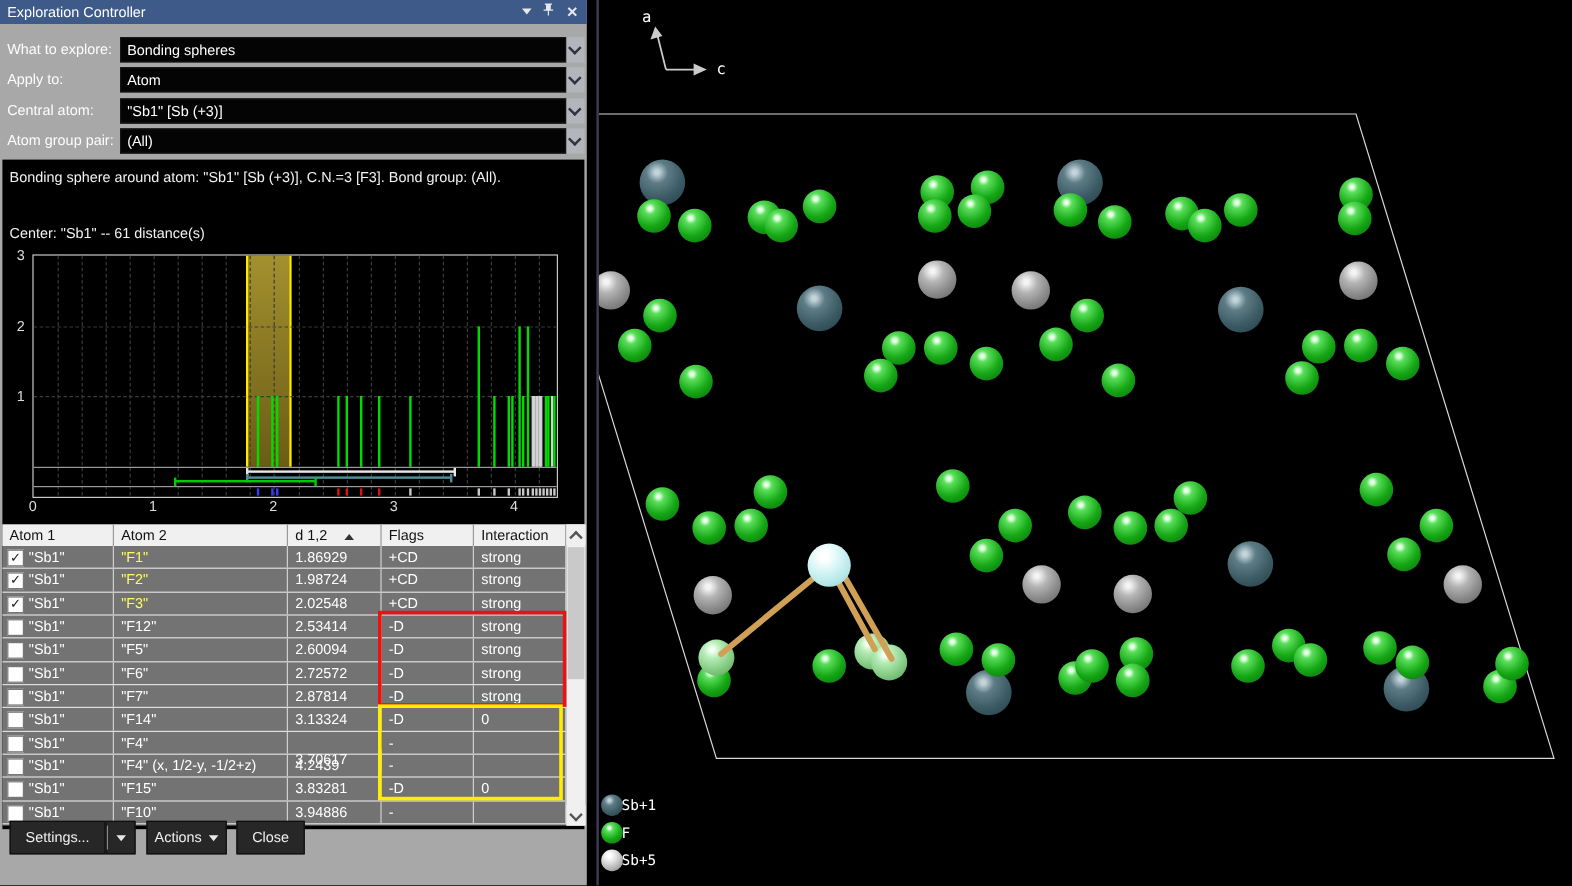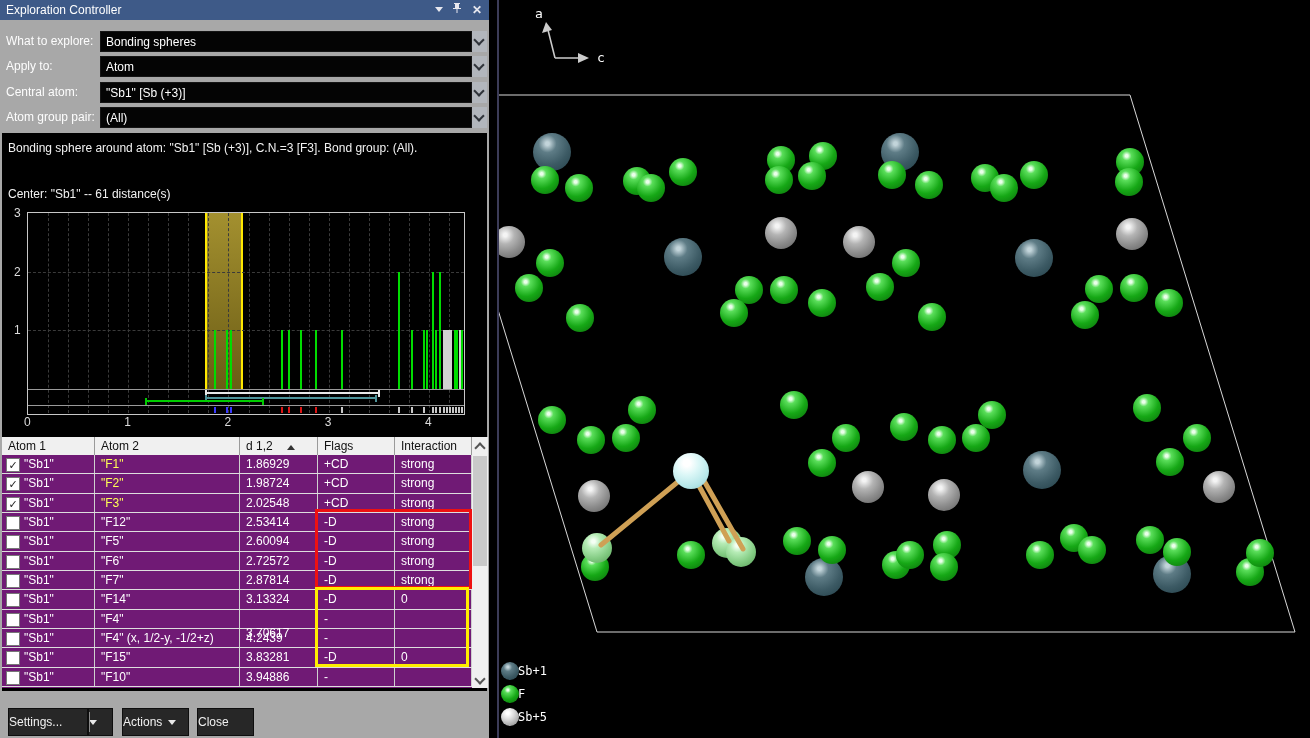--- a/index.html
+++ b/index.html
@@ -31,42 +31,42 @@
   #selband{position:absolute;top:0;height:176px;background:linear-gradient(#a3902f,#6b5c15);
            border-left:2px solid #ffe800;border-right:2px solid #ffe800;box-sizing:border-box;}
   .bar{position:absolute;width:2px;}
   .bar.green{background:#00dc00;}
   .bar.gray{background:#d2d2d2;}
   .rbar{position:absolute;height:2px;}
   .cap{position:absolute;width:2px;}
   .tick{position:absolute;top:194px;height:6px;width:2px;}
   .axlab{position:absolute;color:#dcdcdc;font-size:12px;}
   
-  #tbl{position:absolute;left:2px;top:437px;width:486px;height:251px;background:#701a75;}
+  #tbl{position:absolute;left:2px;top:437px;width:486px;height:251px;background:#737373;}
   #thead{position:absolute;left:0;top:0;width:470px;height:18px;background:#f0f0f0;}
   .th{position:absolute;top:0;height:18px;line-height:18px;color:#111;padding-left:6px;
       border-right:1px solid #9a9a9a;box-sizing:border-box;}
   .sortarrow{display:inline-block;width:0;height:0;border-left:4px solid transparent;
              border-right:4px solid transparent;border-bottom:5px solid #333;margin-left:14px;}
   .trow{position:absolute;left:0;width:470px;border-bottom:1px solid #dedede;box-sizing:border-box;}
   .td{position:absolute;top:0;height:100%;line-height:18px;color:#fff;padding-left:6px;
       border-right:1px solid #cfcfcf;box-sizing:border-box;overflow:hidden;white-space:nowrap;}
   .td.yel{color:#ffff55;}
   .cbx{position:absolute;left:4px;top:3px;width:12px;height:12px;background:#fff;
        border:1px solid #777;text-align:center;line-height:12px;font-size:11px;color:#222;}
   
   #sbar{position:absolute;left:470px;top:0;width:16px;height:251px;background:#f0f0f0;}
   #sbar .arr{position:absolute;left:0;width:16px;height:17px;background:#f0f0f0;}
   #sbar .thumb{position:absolute;left:1px;top:19px;width:14px;height:110px;background:#c9c9c9;}
   .schev{position:absolute;left:4px;width:6px;height:6px;border-left:2px solid #555;border-bottom:2px solid #555;}
   
   .annbox{position:absolute;box-sizing:border-box;}
   
-  .btn{position:absolute;top:708px;height:28px;background:#272727;border:1px solid #0e0e0e;
-       color:#f0f0f0;text-align:left;line-height:26px;box-sizing:border-box;}
+  .btn{position:absolute;top:684px;height:28px;background:#272727;border:1px solid #0e0e0e;
+       color:#f0f0f0;text-align:center;line-height:26px;box-sizing:border-box;}
   .btn .wtri{display:inline-block;width:0;height:0;border-left:4px solid transparent;
              border-right:4px solid transparent;border-top:5px solid #e8e8e8;margin-left:6px;margin-bottom:1px;}
   #settings-arrow .sep{position:absolute;left:0;top:3px;width:1px;height:20px;background:#8a8a8a;}
   
   #viewer{position:absolute;left:497px;top:0;width:813px;height:738px;background:#000;
           border-left:2px solid #3c3c58;box-sizing:border-box;overflow:hidden;}
   .sph{position:absolute;border-radius:50%;}
   .sph.green{background:radial-gradient(circle at 38% 28%,#eaffea 0 5%,#5ade5a 18%,#16a816 55%,#0a6d0a 100%);}
   .sph.teal{background:radial-gradient(circle at 38% 28%,#c2d4da 0 5%,#5e7c86 25%,#3c5a64 60%,#233f48 100%);}
   .sph.silver{background:radial-gradient(circle at 38% 28%,#f4f4f4 0 6%,#b4b4b4 30%,#8c8c8c 60%,#5e5e5e 100%);}

